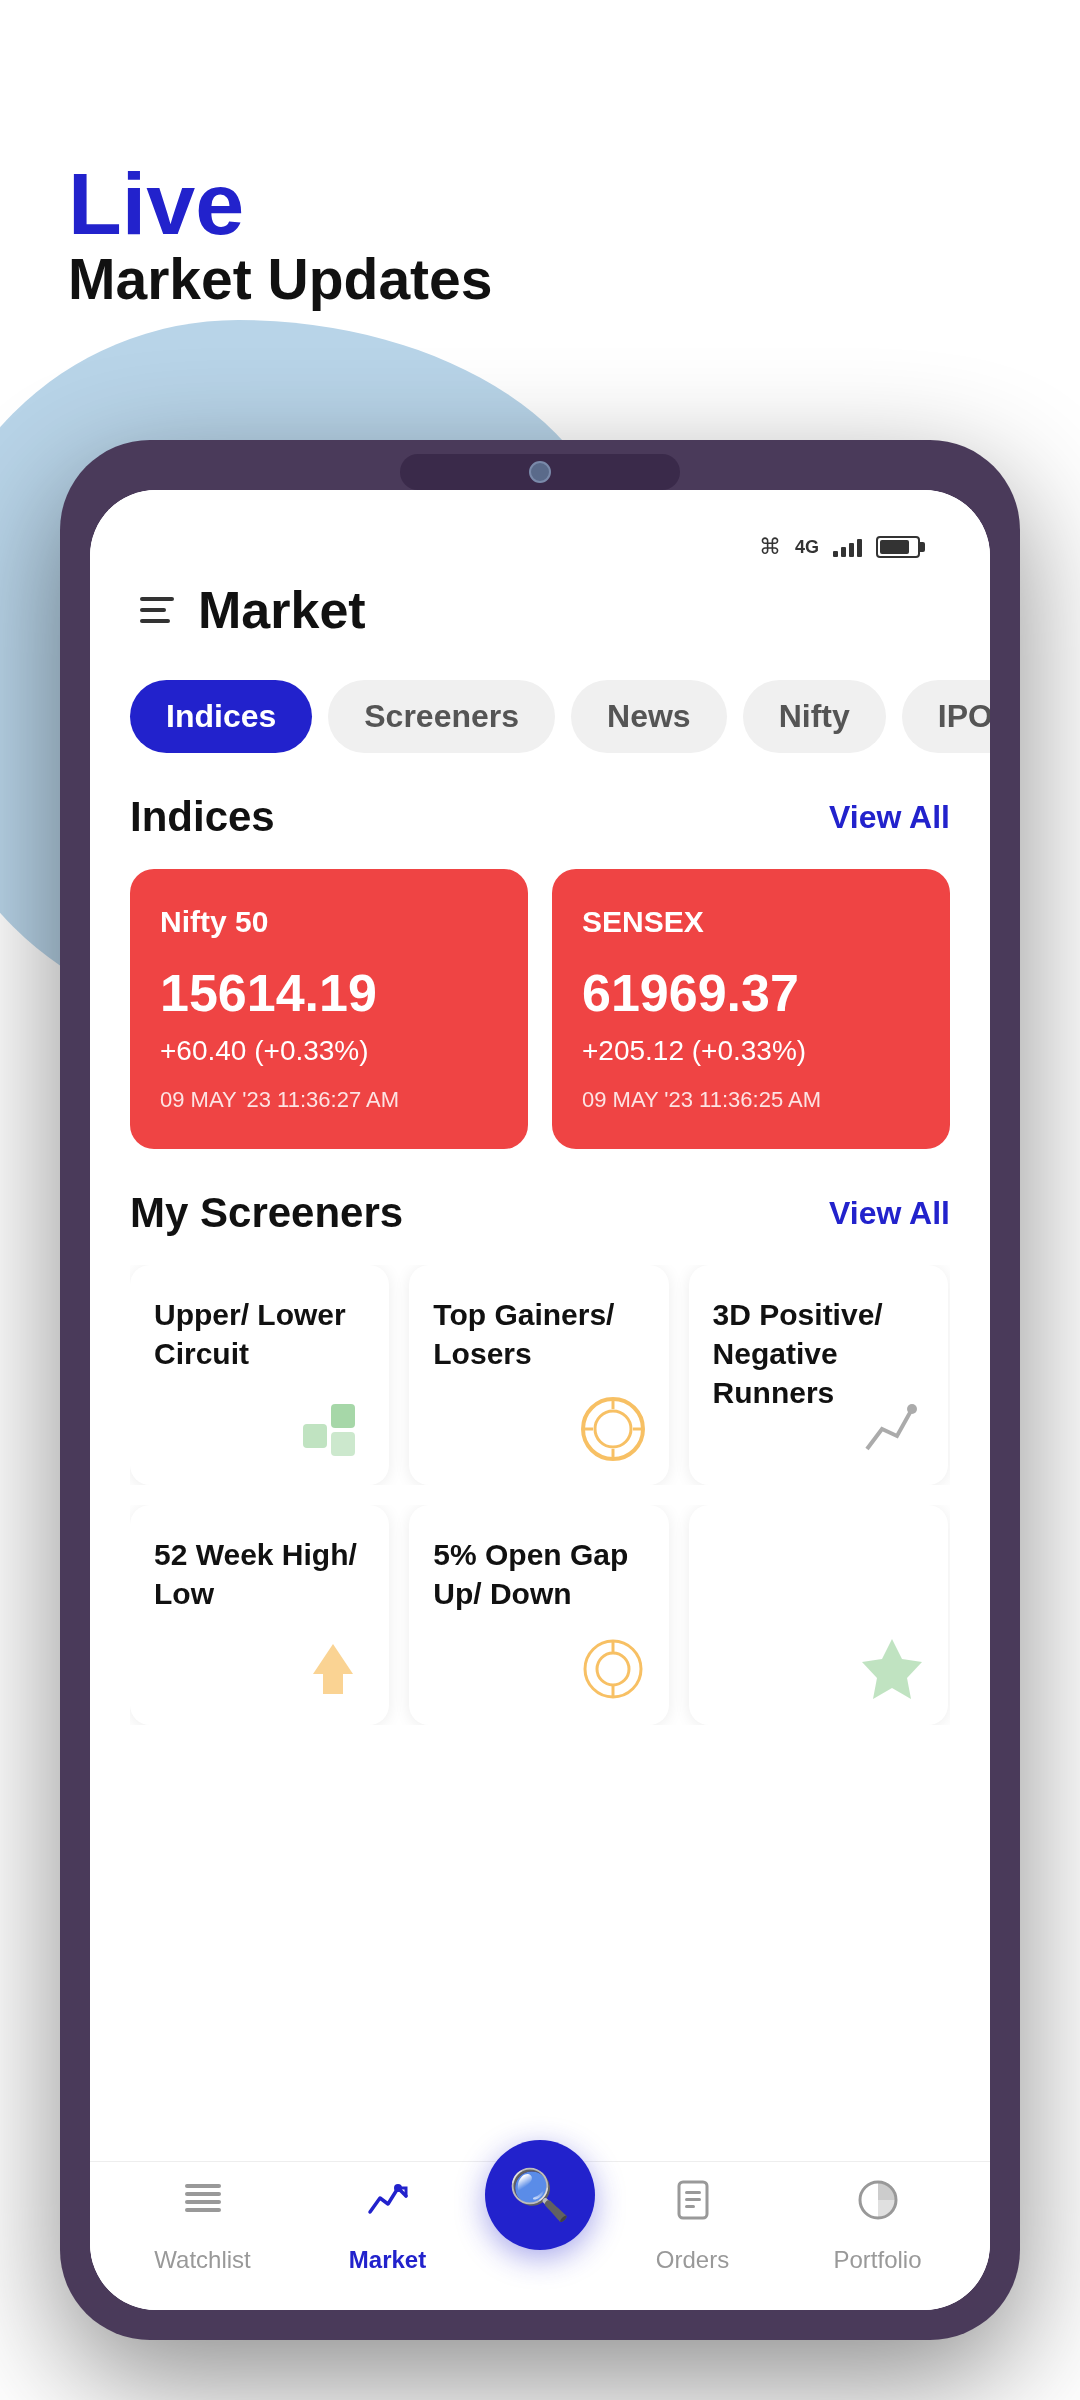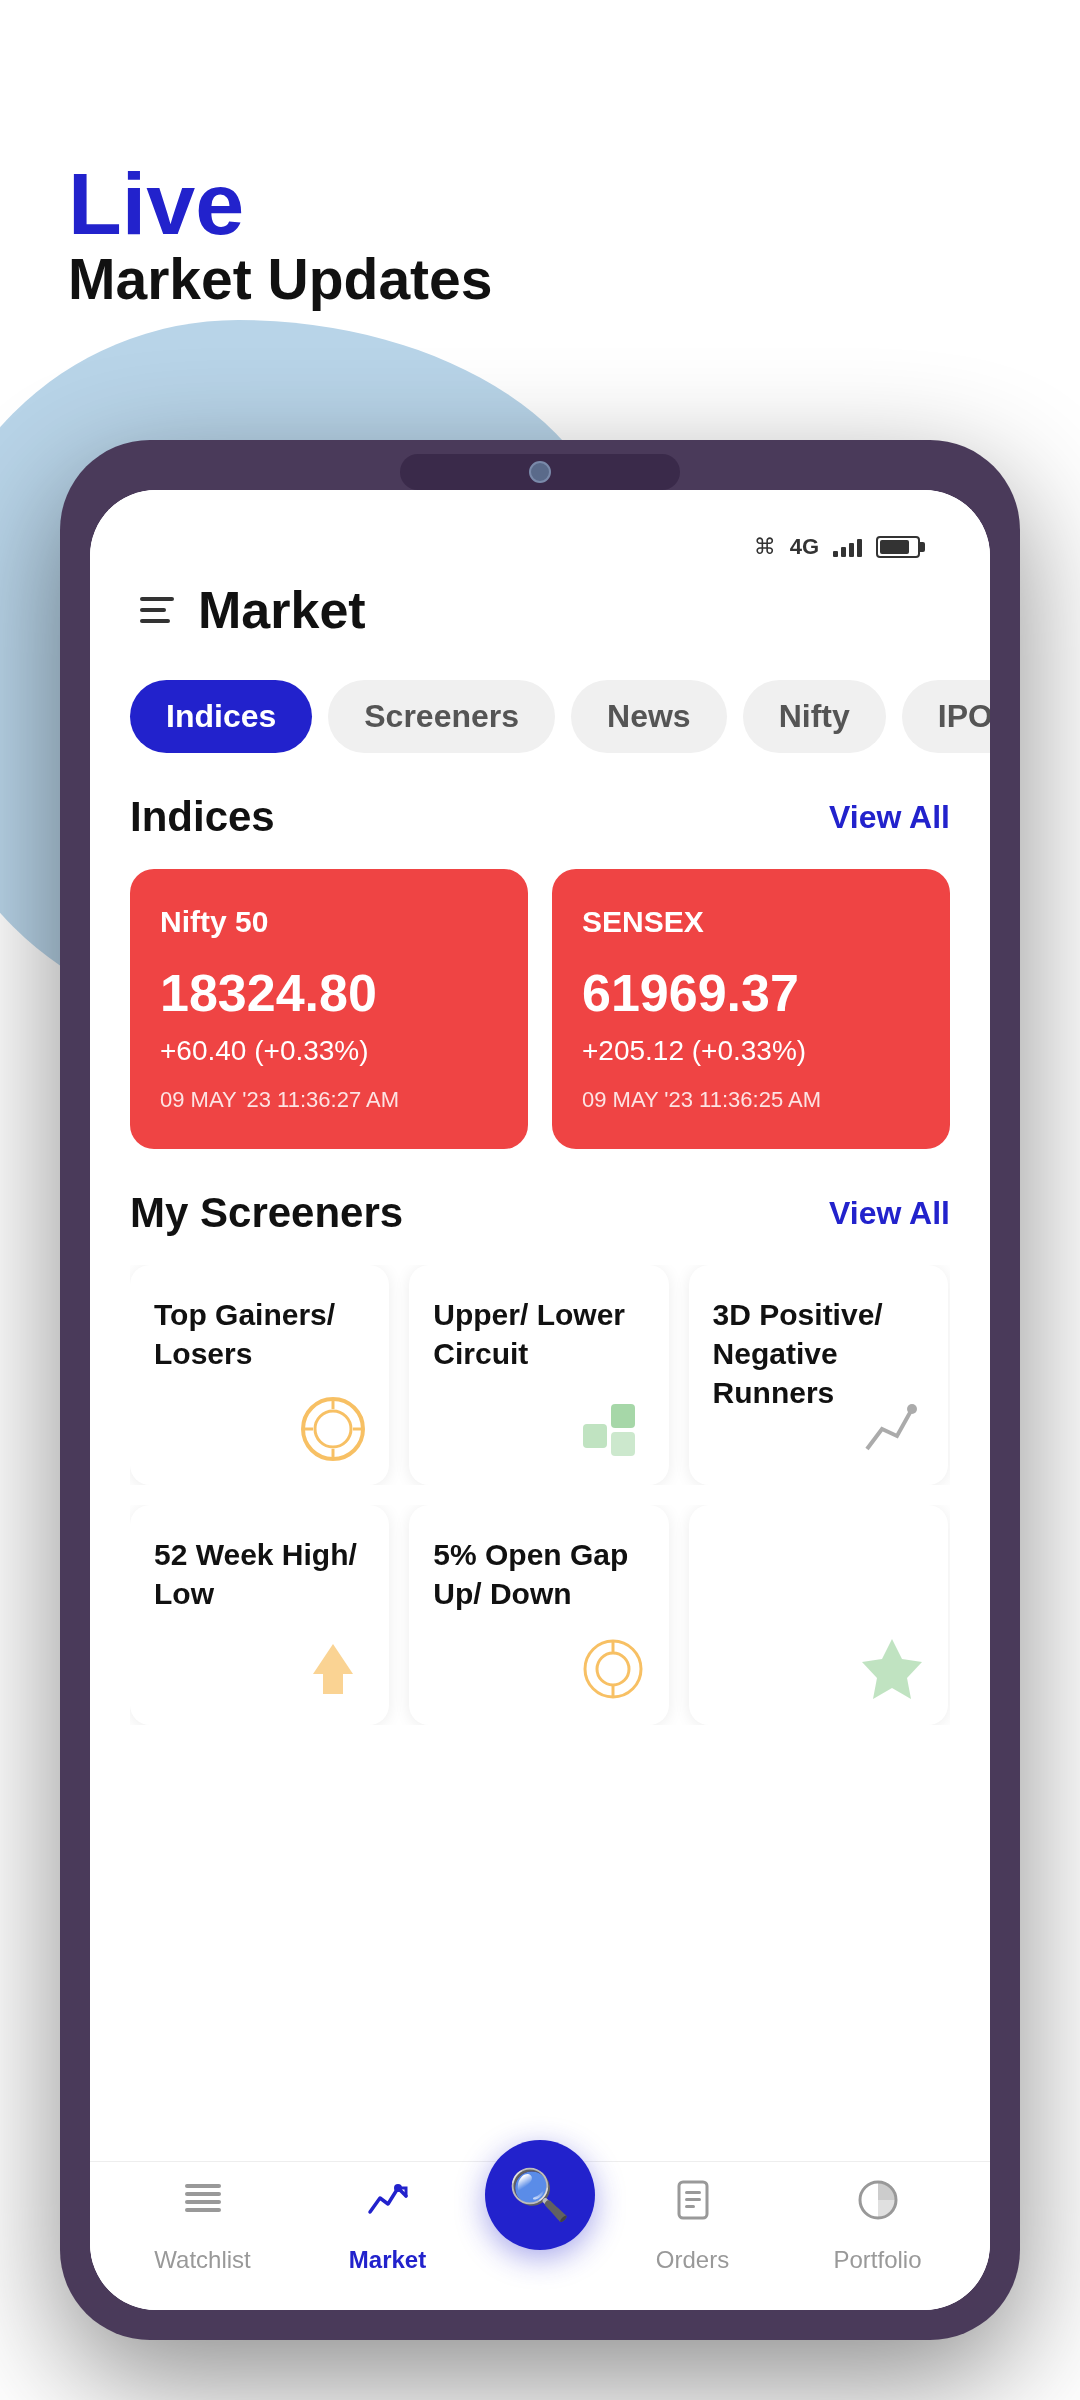--- a/index.html
+++ b/index.html
@@ -381,21 +381,21 @@
     <div class="notch-camera"></div>
   </div>
 
   <div class="phone-screen">
     <div class="app-content">
 
       <div class="app-header">
 
         <div style="position:absolute;top:44px;right:70px;display:flex;align-items:center;gap:14px;">
           <span style="font-size:22px;color:#333;">⌘</span>
-          <span style="font-size:22px;color:#333;font-weight:700;">4G</span>
+          <span style="font-size:18px;color:#333;font-weight:700;">4G</span>
           <div class="signal-bars">
             <span></span>
               <span></span>
               <span></span>
               <span></span>
           </div>
           <div class="battery-icon">
             <div class="battery-fill"></div>
           </div>
         </div>
@@ -419,62 +419,62 @@
       <div class="app-main">
 
         <div class="section-header">
           <span class="section-title">Indices</span>
           <span class="view-all">View All</span>
         </div>
 
         <div class="indices-row">
           <div class="index-card">
             <div class="index-name">Nifty 50</div>
-            <div class="index-value">18324.80</div>
+            <div class="index-value">15614.19</div>
             <div class="index-change">+60.40 (+0.33%)</div>
             <div class="index-time">09 MAY '23 11:36:27 AM</div>
           </div>
           <div class="index-card">
             <div class="index-name">SENSEX</div>
             <div class="index-value">61969.37</div>
             <div class="index-change">+205.12 (+0.33%)</div>
             <div class="index-time">09 MAY '23 11:36:25 AM</div>
           </div>
         </div>
 
         <div class="section-header">
           <span class="section-title">My Screeners</span>
           <span class="view-all">View All</span>
         </div>
 
         <div class="screeners-row">
+          <div class="screener-card">
+            <div class="screener-title">Upper/ Lower Circuit</div>
+            <div class="screener-icon">
+              <svg width="70" height="70" viewBox="0 0 70 70" fill="none">
+                <rect x="5" y="30" width="24" height="24" rx="4" fill="#4caf50" opacity="0.5"></rect>
+                <rect x="33" y="10" width="24" height="24" rx="4" fill="#4caf50" opacity="0.7"></rect>
+                <rect x="33" y="38" width="24" height="24" rx="4" fill="#4caf50" opacity="0.4"></rect>
+              </svg>
+            </div>
+          </div>
           <div class="screener-card">
             <div class="screener-title">Top Gainers/ Losers</div>
             <div class="screener-icon">
               <svg width="70" height="70" viewBox="0 0 70 70" fill="none">
                 <circle cx="35" cy="35" r="30" stroke="#f5a623" stroke-width="4" fill="none"></circle>
                 <circle cx="35" cy="35" r="18" stroke="#f5a623" stroke-width="3" fill="none"></circle>
                 <line x1="35" y1="5" x2="35" y2="15" stroke="#f5a623" stroke-width="3"></line>
                 <line x1="35" y1="55" x2="35" y2="65" stroke="#f5a623" stroke-width="3"></line>
                 <line x1="5" y1="35" x2="15" y2="35" stroke="#f5a623" stroke-width="3"></line>
                 <line x1="55" y1="35" x2="65" y2="35" stroke="#f5a623" stroke-width="3"></line>
               </svg>
             </div>
           </div>
           <div class="screener-card">
-            <div class="screener-title">Upper/ Lower Circuit</div>
-            <div class="screener-icon">
-              <svg width="70" height="70" viewBox="0 0 70 70" fill="none">
-                <rect x="5" y="30" width="24" height="24" rx="4" fill="#4caf50" opacity="0.5"></rect>
-                <rect x="33" y="10" width="24" height="24" rx="4" fill="#4caf50" opacity="0.7"></rect>
-                <rect x="33" y="38" width="24" height="24" rx="4" fill="#4caf50" opacity="0.4"></rect>
-              </svg>
-            </div>
-          </div>
-          <div class="screener-card">
             <div class="screener-title">3D Positive/ Negative Runners</div>
             <div class="screener-icon">
               <svg width="70" height="70" viewBox="0 0 70 70" fill="none">
                 <polyline points="10,55 25,35 40,42 55,15" stroke="#888" stroke-width="4" fill="none"></polyline>
                 <circle cx="55" cy="15" r="5" fill="#888"></circle>
               </svg>
             </div>
           </div>
         </div>
 

